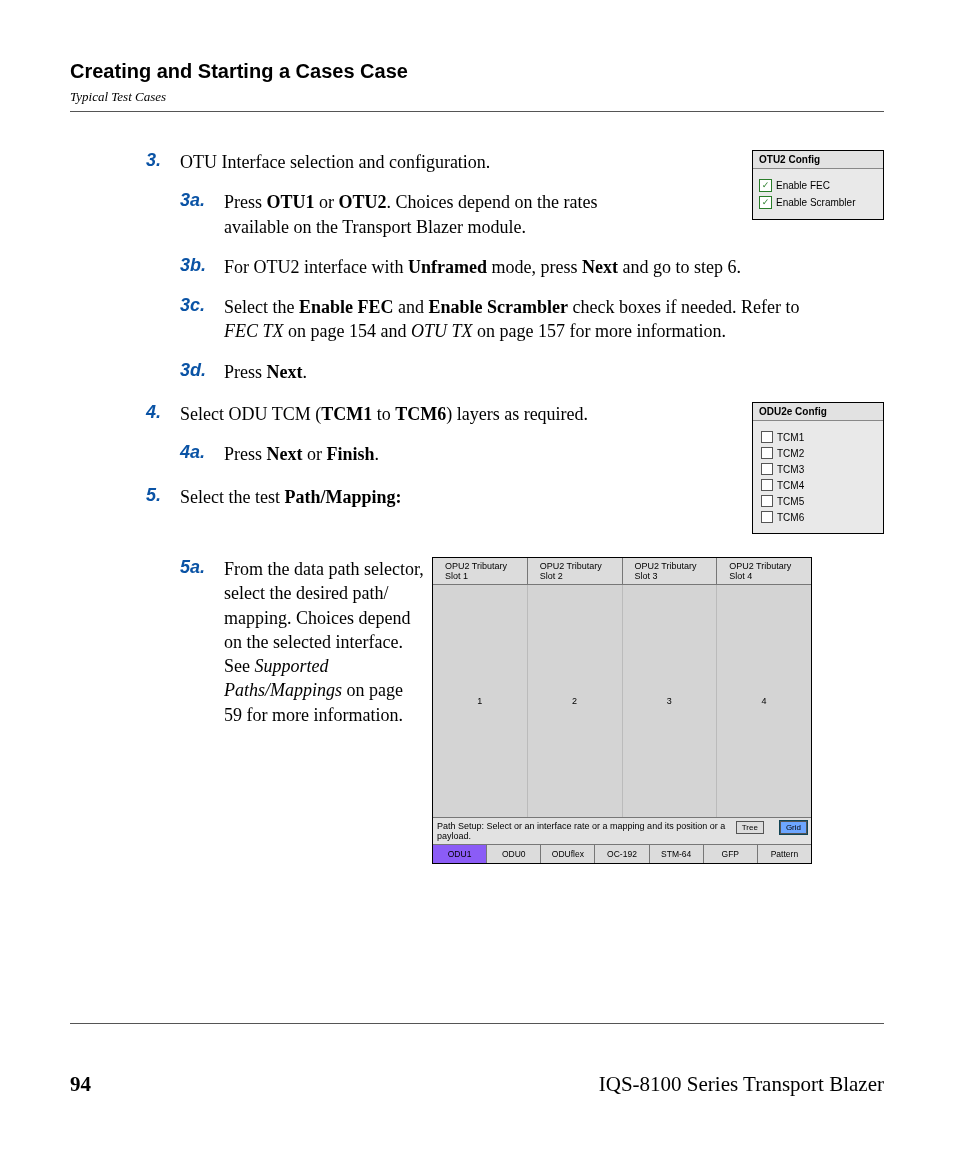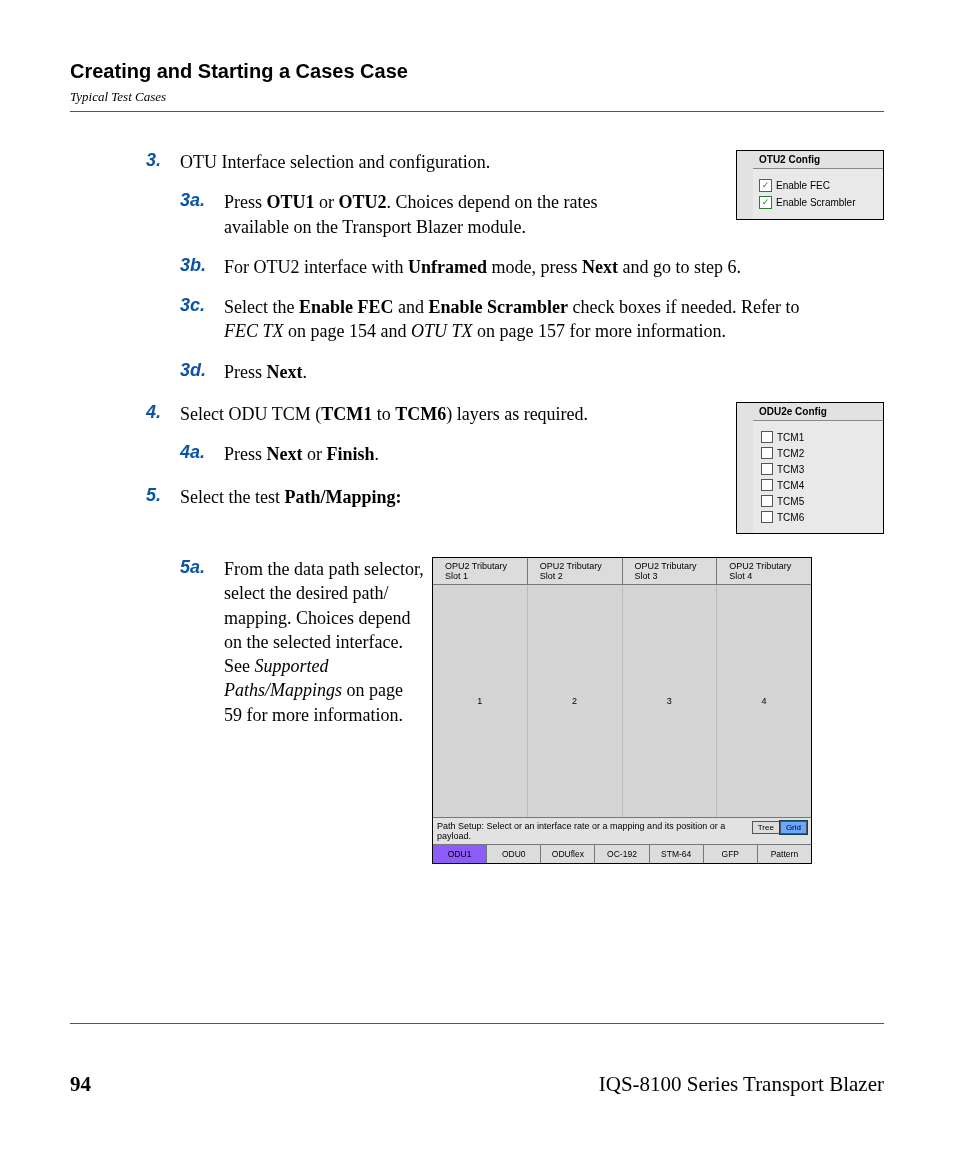--- a/index.html
+++ b/index.html
@@ -73,21 +73,20 @@
   }
   .b { font-weight: 700; }
   .i { font-style: italic; }
 
   
   .panel {
     border: 1px solid #000;
     background: #e2e2e2;
     font-family: Tahoma, Verdana, Arial, sans-serif;
     font-size: 10px;
-    padding-left: 16px;
   }
   .panel-header {
     font-weight: 700;
     padding: 3px 6px;
     background: #e2e2e2;
     border-bottom: 1px solid #888;
   }
   .panel-body {
     background: #e9e9e9;
     padding: 6px;
@@ -164,21 +163,21 @@
     padding: 3px 4px;
     border-top: 1px solid #777;
     border-bottom: 1px solid #777;
     background: #e2e2e2;
     display: flex;
     align-items: flex-start;
     justify-content: space-between;
   }
   .view-btns {
     display: flex;
-    gap: 0;
+    gap: 16px;
   }
   .view-btn {
     padding: 1px 5px;
     border: 1px solid #555;
     background: #ddd;
     font-size: 8px;
   }
   .view-btn.active {
     background: #6da6ff;
     outline: 1px solid #145;

